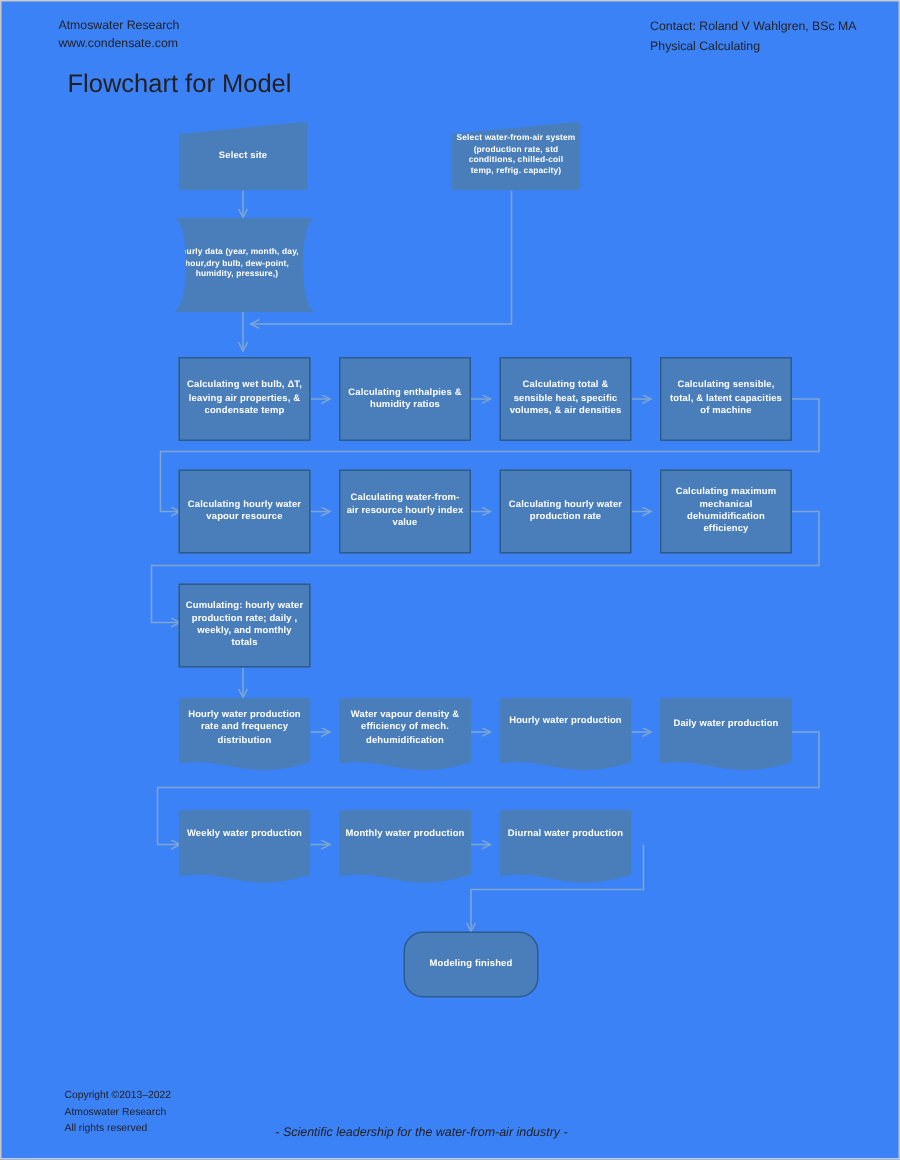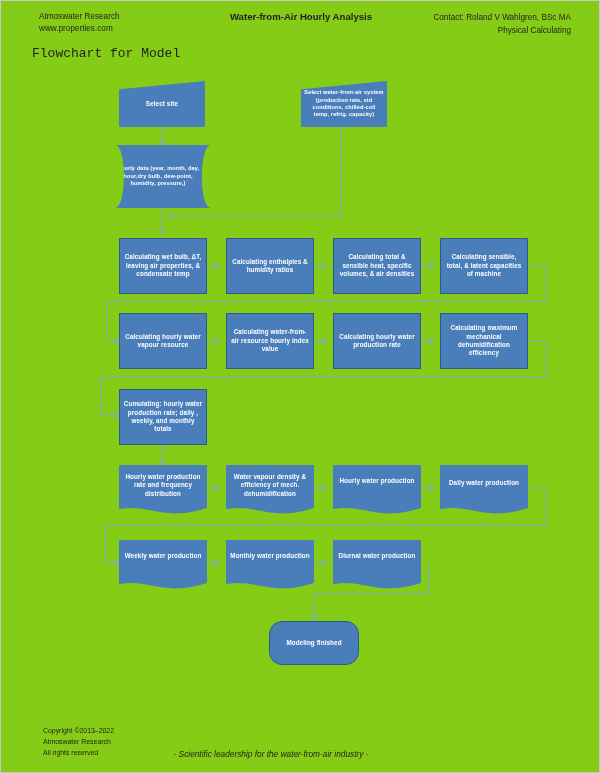--- a/index.html
+++ b/index.html
@@ -4,28 +4,28 @@
 <style>
   html,body{margin:0;padding:0;}
   body{
     width:600px;height:773px;
     background:#ffffff;
     font-family:"Liberation Sans", sans-serif;
     color:#231f20;
     overflow:hidden;
     position:relative;
   }
-  .page{position:absolute;left:0;top:0;width:600px;height:773px;border:1px solid #c9c9c9;box-sizing:border-box;background:#84cc16;}
+  .page{position:absolute;left:0;top:0;width:600px;height:773px;border:1px solid #c9c9c9;box-sizing:border-box;background:#3b82f6;}
 
   
   .hdr{position:absolute;left:0;top:0;width:600px;height:66px;}
   .hdr-left{position:absolute;left:38px;top:10px;font-size:8.2px;line-height:12px;color:#231f20;}
   .hdr-center{position:absolute;left:0;top:10px;width:600px;text-align:center;font-size:9.6px;font-weight:bold;color:#231f20;}
-  .hdr-right{position:absolute;right:30px;top:10px;text-align:right;font-size:8.2px;line-height:13px;color:#231f20;}
-  .subtitle{position:absolute;left:31px;top:45px;font-size:13px;color:#231f20;font-family:Liberation Mono, monospace;}
+  .hdr-right{position:absolute;right:30px;top:10px;text-align:left;font-size:8.2px;line-height:13px;color:#231f20;}
+  .subtitle{position:absolute;left:44px;top:45px;font-size:17px;color:#231f20;}
 
   
   .flow{position:absolute;left:0;top:0;width:600px;height:700px;}
   .shape{
     position:absolute;
     box-sizing:border-box;
     background:#4a7ebb;
     border:1px solid #2e5b8d;
     color:#ffffff;
     font-size:6.3px;
@@ -56,34 +56,33 @@
   }
 
   .term{border-radius:13px;border:1px solid #2e5b8d;}
 
   
   .conn{position:absolute;left:0;top:0;width:600px;height:700px;overflow:visible;}
 
   
   .ftr{position:absolute;left:0;top:712px;width:600px;height:61px;}
   .ftr-left{position:absolute;left:42px;top:12px;font-size:6.9px;line-height:11px;color:#231f20;}
-  .ftr-center{position:absolute;left:0;top:36px;width:540px;text-align:center;font-size:8.3px;font-style:italic;color:#231f20;}
+  .ftr-center{position:absolute;left:10px;top:36px;width:540px;text-align:center;font-size:8.3px;font-style:italic;color:#231f20;}
   .ftr-right{position:absolute;right:30px;top:22px;text-align:right;font-size:8.6px;line-height:16px;color:#231f20;}
 </style>
 </head>
 <body>
 
 <div class="page">
 
   <div class="hdr">
     <div class="hdr-left">
       <div>Atmoswater Research</div>
-      <div>www.properties.com</div>
-    </div>
-    <div class="hdr-center">Water-from-Air Hourly Analysis</div>
+      <div>www.condensate.com</div>
+    </div>
     <div class="hdr-right">
       <div>Contact: Roland V Wahlgren, BSc MA</div>
       <div>Physical Calculating</div>
     </div>
     <div class="subtitle">Flowchart for Model</div>
   </div>
 
   <div class="flow">
 
     <svg class="conn" viewBox="0 0 600 700">

